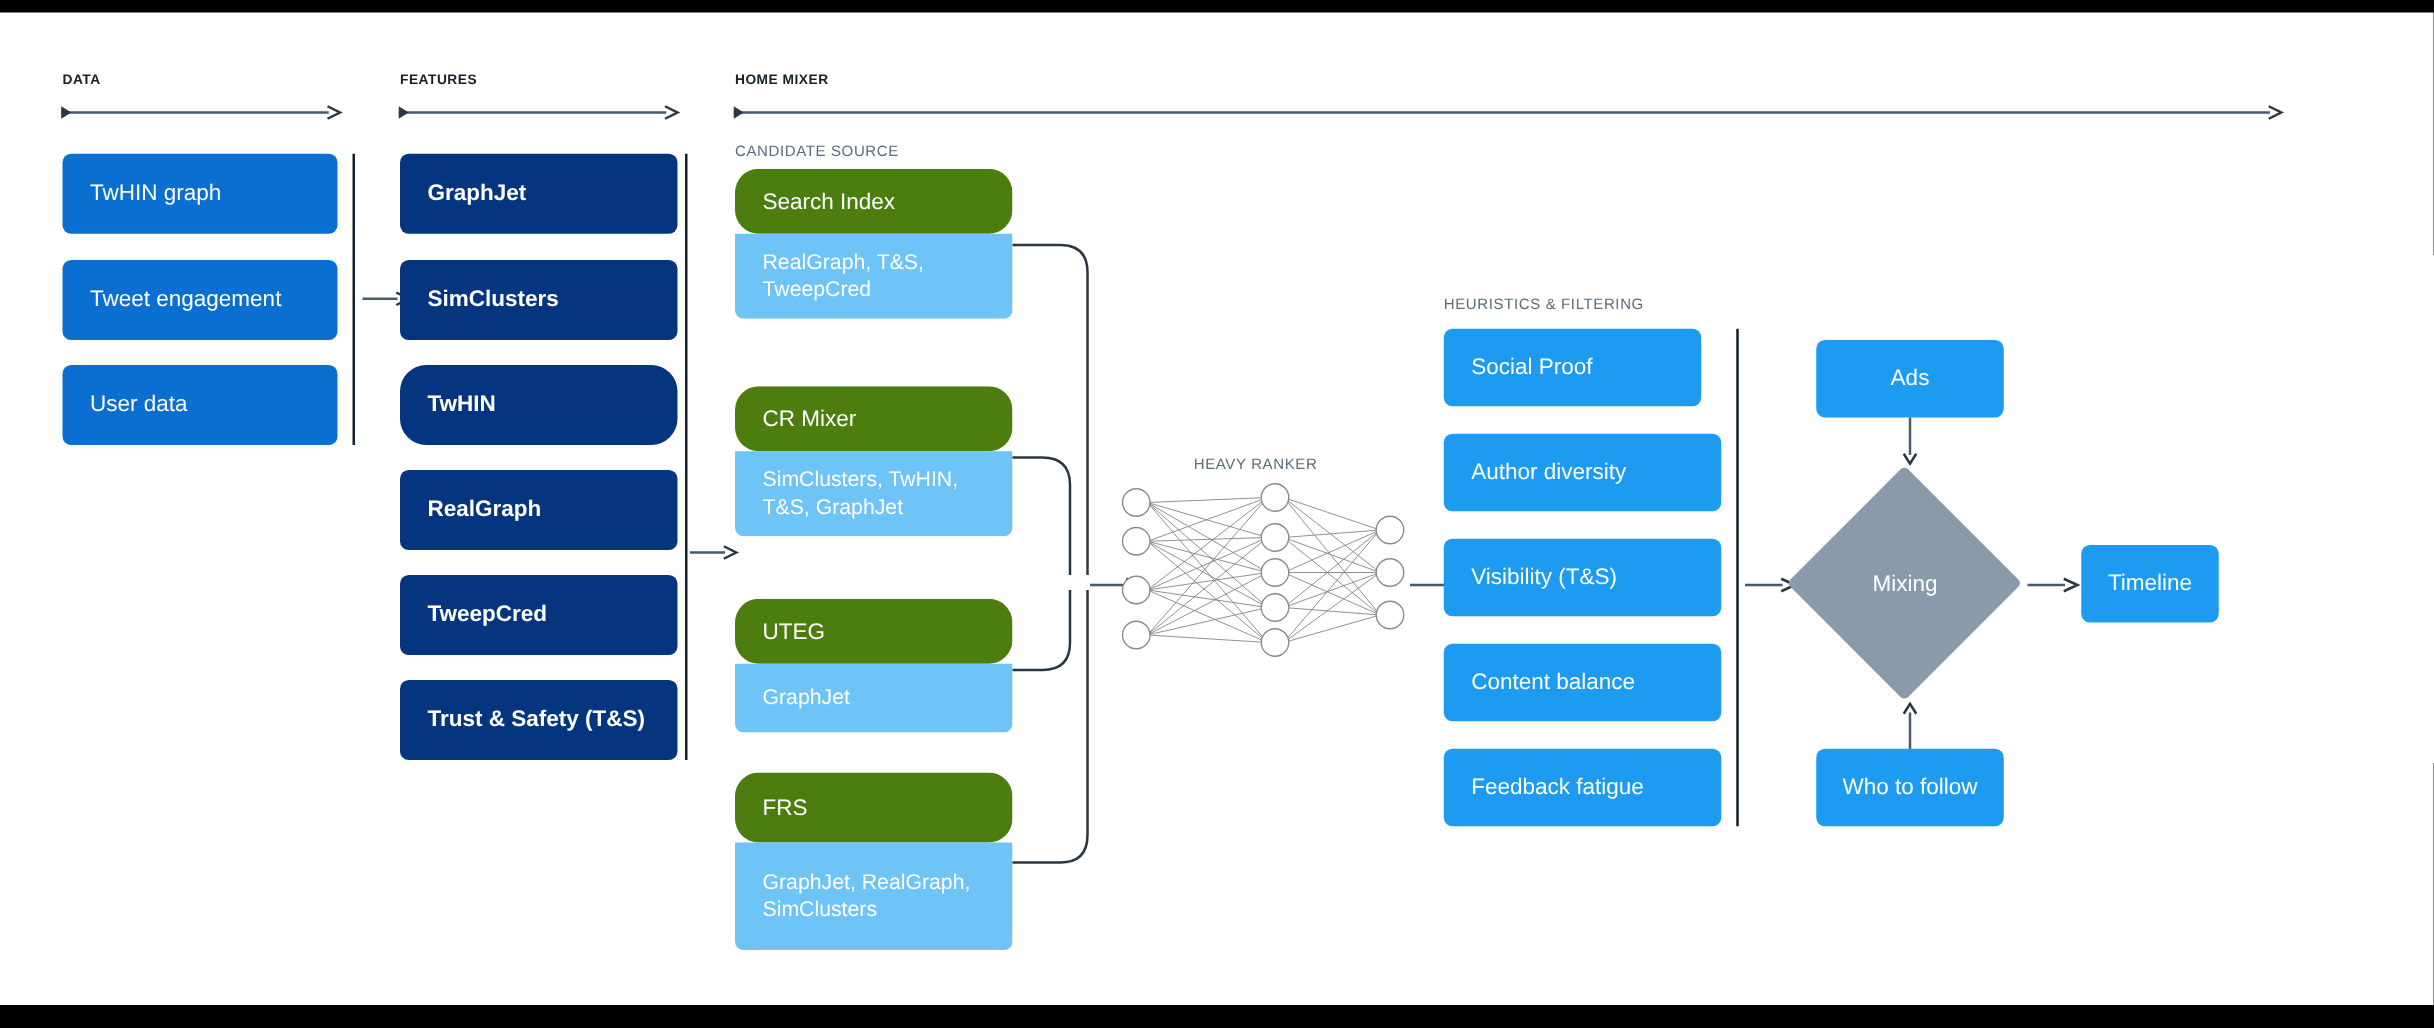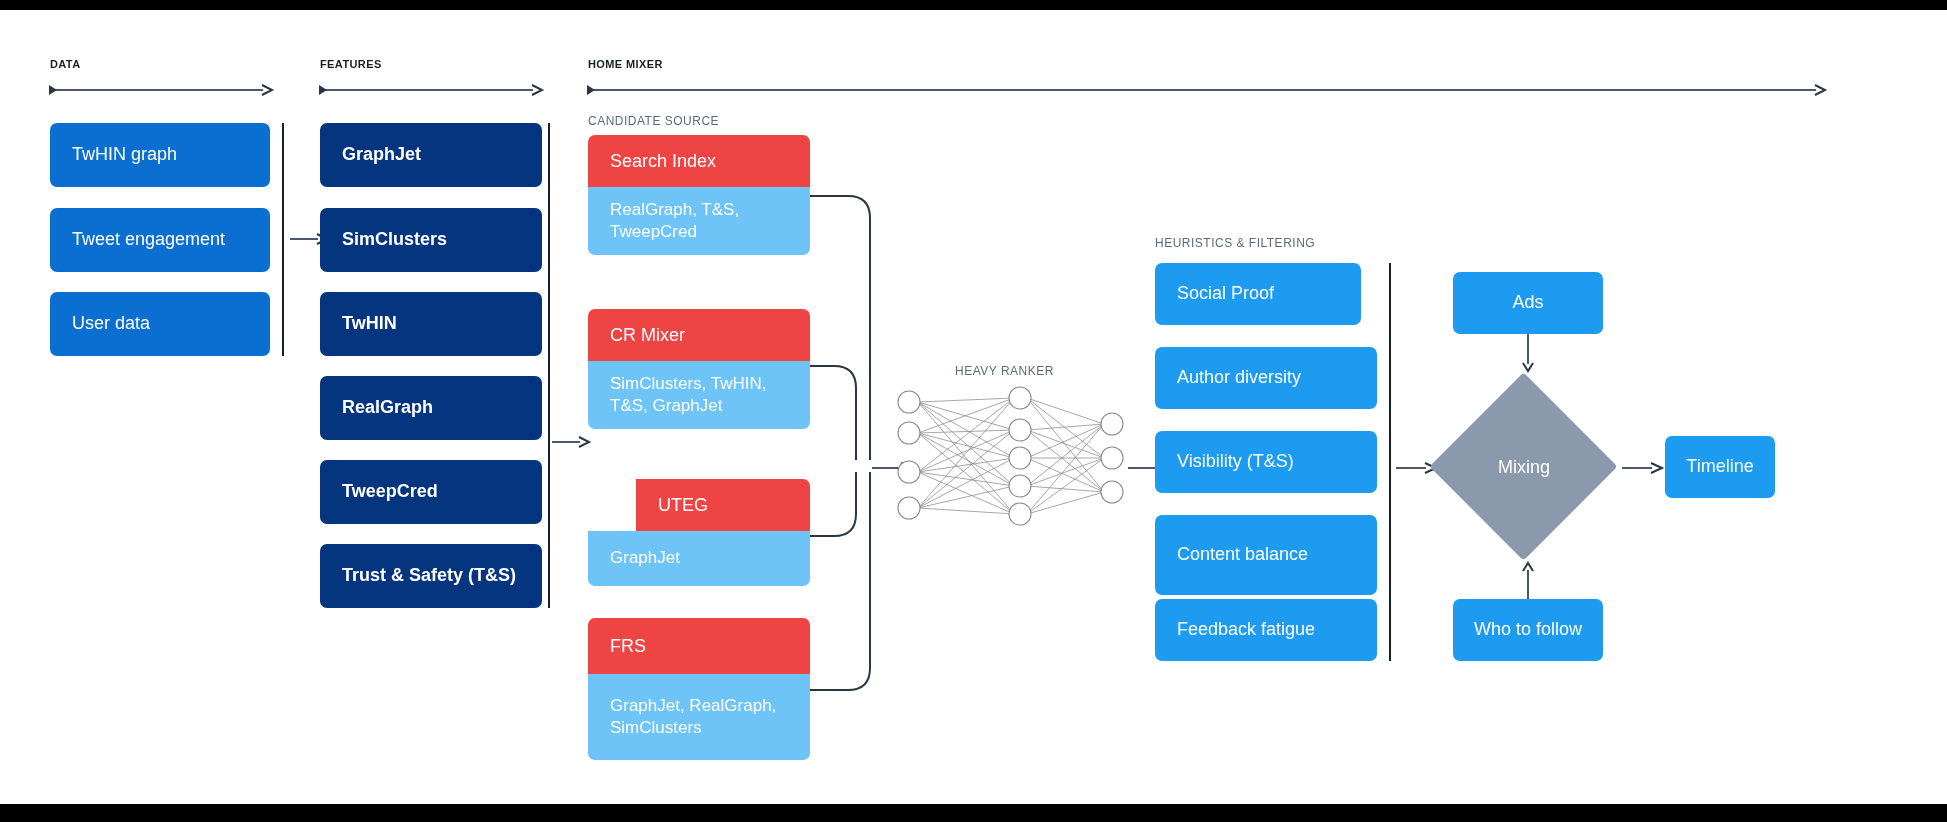--- a/index.html
+++ b/index.html
@@ -46,22 +46,22 @@
   .card-heur  { background: #1d9bf0; }
   .card-out   { background: #1d9bf0; justify-content: center; padding: 0 14px; }
 
   
   .cs {
     border-radius: 7px; overflow: hidden;
     display: flex; flex-direction: column;
     color: #ffffff;
   }
   .cs-head {
-    background: #ef4444; font-size: 18px;
-    display: flex; align-items: center; padding: 0 22px;
+    background: #4d7c0f; font-size: 18px;
+    display: flex; align-items: center; padding: 0 22px; border-radius: 19px;
   }
   .cs-body {
     background: #6ec3f7; font-size: 17px;
     display: flex; align-items: center; padding: 0 22px;
     line-height: 1.3; flex: 1;
   }
 
   
   .diamond {
     background: #8a9aac;
@@ -127,21 +127,21 @@
       <path d="M0 6 L28 6" stroke="#49586a" stroke-width="2"></path>
       <path d="M27 1 L37 6 L27 11" fill="none" stroke="#2a3743" stroke-width="2"></path>
     </svg>
 
     <div class="abs card card-feat" style="left:320px; top:113px; width:222px; height:64px;">
       <span>GraphJet</span>
     </div>
     <div class="abs card card-feat" style="left:320px; top:198px; width:222px; height:64px;">
       <span>SimClusters</span>
     </div>
-    <div class="abs card card-feat" style="left:320px; top:282px; width:222px; height:64px;">
+    <div class="abs card card-feat" style="left:320px; top:282px; width:222px; height:64px;border-radius:21px;">
       <span>TwHIN</span>
     </div>
     <div class="abs card card-feat" style="left:320px; top:366px; width:222px; height:64px;">
       <span>RealGraph</span>
     </div>
     <div class="abs card card-feat" style="left:320px; top:450px; width:222px; height:64px;">
       <span>TweepCred</span>
     </div>
     <div class="abs card card-feat" style="left:320px; top:534px; width:222px; height:64px;">
       <span>Trust &amp; Safety (T&amp;S)</span>
@@ -157,21 +157,21 @@
       <div class="cs-head" style="height:52px;">Search Index</div>
       <div class="cs-body">RealGraph, T&amp;S, TweepCred</div>
     </div>
 
     <div class="abs cs" style="left:588px; top:299px; width:222px; height:120px;">
       <div class="cs-head" style="height:52px;">CR Mixer</div>
       <div class="cs-body">SimClusters, TwHIN, T&amp;S, GraphJet</div>
     </div>
 
     <div class="abs cs" style="left:588px; top:469px; width:222px; height:107px;">
-      <div class="cs-head" style="height:52px;margin-left:48px;">UTEG</div>
+      <div class="cs-head" style="height:52px;">UTEG</div>
       <div class="cs-body">GraphJet</div>
     </div>
 
     <div class="abs cs" style="left:588px; top:608px; width:222px; height:142px;">
       <div class="cs-head" style="height:56px;">FRS</div>
       <div class="cs-body">GraphJet, RealGraph, SimClusters</div>
     </div>
 
     <svg class="abs" style="left:808px; top:150px;" width="80" height="610">
 
@@ -252,21 +252,21 @@
 
     <div class="abs card card-heur" style="left:1155px; top:253px; width:206px; height:62px;">
       <span>Social Proof</span>
     </div>
     <div class="abs card card-heur" style="left:1155px; top:337px; width:222px; height:62px;">
       <span>Author diversity</span>
     </div>
     <div class="abs card card-heur" style="left:1155px; top:421px; width:222px; height:62px;">
       <span>Visibility (T&amp;S)</span>
     </div>
-    <div class="abs card card-heur" style="left:1155px; top:505px; width:222px; height:80px;">
+    <div class="abs card card-heur" style="left:1155px; top:505px; width:222px; height:62px;">
       <span>Content balance</span>
     </div>
     <div class="abs card card-heur" style="left:1155px; top:589px; width:222px; height:62px;">
       <span>Feedback fatigue</span>
     </div>
 
     <div class="abs vrule" style="left:1389px; top:253px; height:398px;"></div>
     <svg class="abs" style="left:1396px; top:452px;" width="44" height="12">
       <path d="M0 6 L30 6" stroke="#49586a" stroke-width="2"></path>
       <path d="M29 1 L40 6 L29 11" fill="none" stroke="#2a3743" stroke-width="2"></path>

